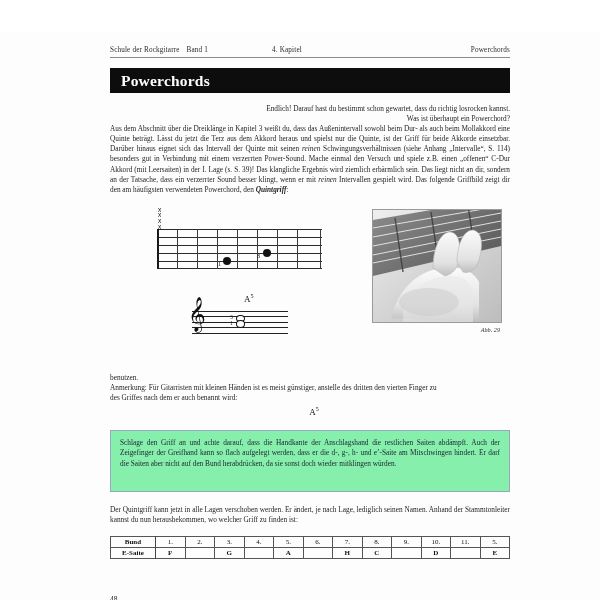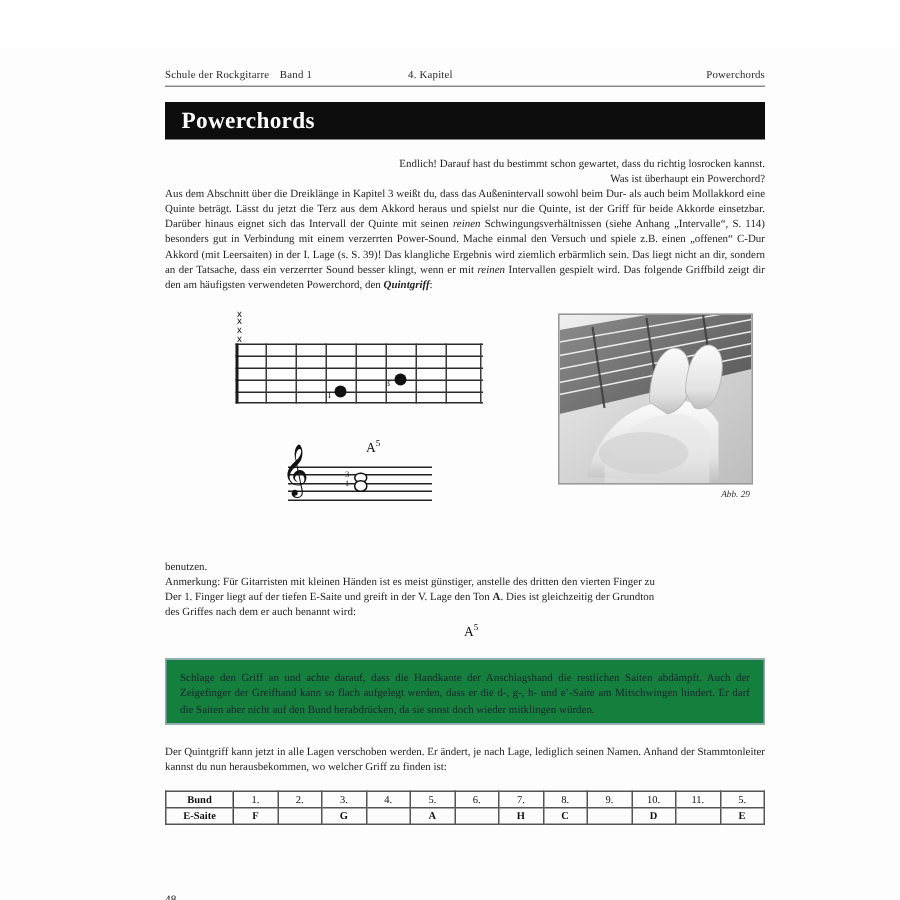--- a/index.html
+++ b/index.html
@@ -236,22 +236,22 @@
     font-size: 9px;
     color: #111;
     padding-left: 8px;
   }
   .a5line sup { font-size: 6px; }
 
   
   .tipbox {
     margin-top: 13px;
     border: 0.8px solid #9aa7bb;
-    background: #15803d;
-    padding: 7px 9px 4px 9px;
+    background: #86efac;
+    padding: 7px 9px 22px 9px;
   }
   .tipbox p {
     margin: 0;
     font-size: 7.3px;
     line-height: 10.2px;
     text-align: justify;
     color: #1b2330;
   }
 
   
@@ -401,21 +401,20 @@
           <path d="M30 100 C40 76 58 66 78 66 C92 66 100 74 100 86 L100 112 L30 112 Z" fill="#e8e8e8" opacity="0.55"></path>
           <ellipse cx="56" cy="92" rx="30" ry="14" fill="#c9c9c9" opacity="0.5"></ellipse>
         </svg>
       </div>
       <div class="photocap">Abb. 29</div>
     </div>
 
     <p class="para anm">
       <span class="l">benutzen.</span>
       <span class="l">Anmerkung: Für Gitarristen mit kleinen Händen ist es meist günstiger, anstelle des dritten den vierten Finger zu</span>
-      <span class="l"><span>Der 1. Finger liegt auf der tiefen E-Saite und greift in der V. Lage den Ton </span><b>A</b><span>. Dies ist gleichzeitig der Grundton</span></span>
       <span class="l">des Griffes nach dem er auch benannt wird:</span>
     </p>
     <div class="a5line"><span>A</span><sup>5</sup></div>
 
     <div class="tipbox">
       <p>Schlage den Griff an und achte darauf, dass die Handkante der Anschlagshand die restlichen Saiten abdämpft. Auch der Zeigefinger der Greifhand kann so flach aufgelegt werden, dass er die d-, g-, h- und e’-Saite am Mitschwingen hindert. Er darf die Saiten aber nicht auf den Bund herabdrücken, da sie sonst doch wieder mitklingen würden.</p>
     </div>
 
     <p class="para closing">Der Quintgriff kann jetzt in alle Lagen verschoben werden. Er ändert, je nach Lage, lediglich seinen Namen. Anhand der Stammtonleiter kannst du nun herausbekommen, wo welcher Griff zu finden ist:</p>
 

